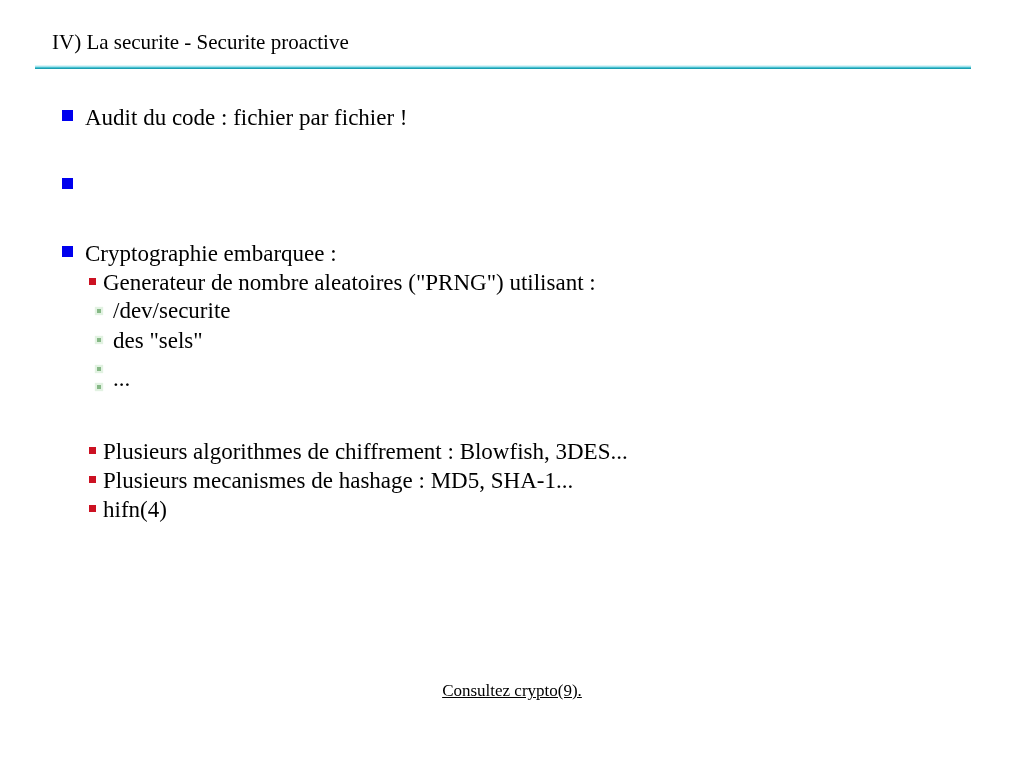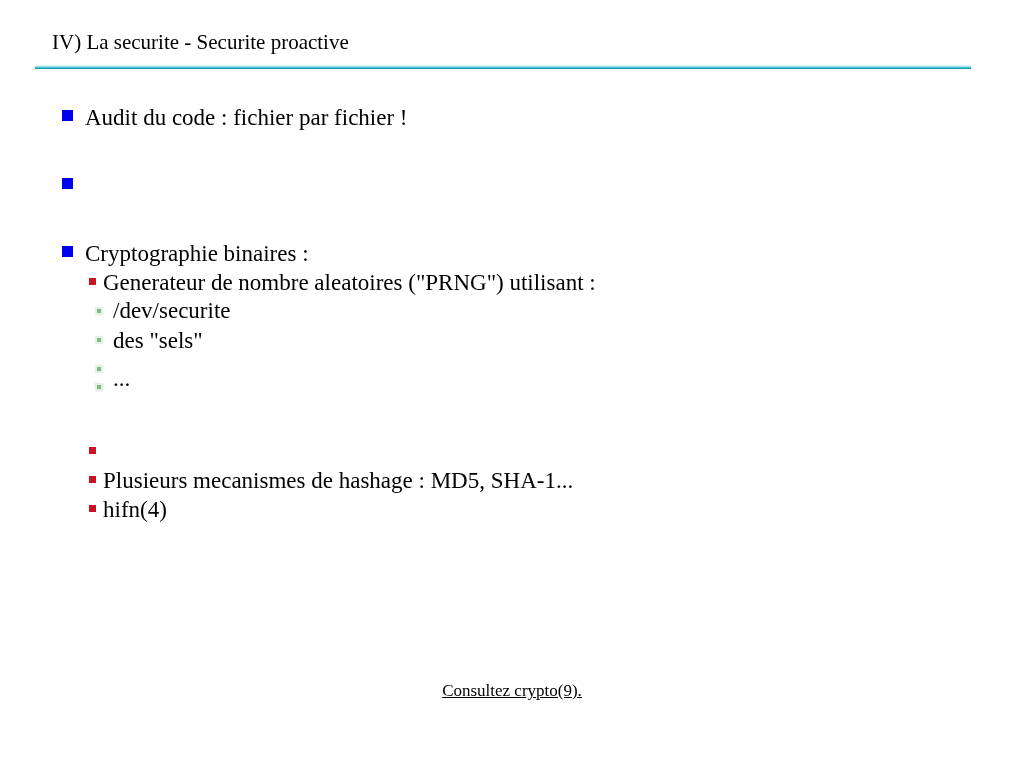--- a/index.html
+++ b/index.html
@@ -75,37 +75,38 @@
 
   <div class="title">IV) La securite - Securite proactive</div>
   <div class="rule"></div>
 
   <span class="b1" style="top:110px"></span>
   <div class="t" style="left:85px; top:106px">Audit du code : fichier par fichier !</div>
 
   <span class="b1" style="top:178px"></span>
 
   <span class="b1" style="top:246px"></span>
-  <div class="t" style="left:85px; top:242px">Cryptographie binaires :</div>
+  <div class="t" style="left:85px; top:242px">Cryptographie embarquee :</div>
 
   <span class="b2" style="top:278px"></span>
   <div class="t" style="left:103px; top:271px">Generateur de nombre aleatoires ("PRNG") utilisant :</div>
 
   <span class="b3" style="top:309px"></span>
   <div class="t" style="left:113px; top:299px">/dev/securite</div>
 
   <span class="b3" style="top:338px"></span>
   <div class="t" style="left:113px; top:329px">des "sels"</div>
 
   <span class="b3" style="top:367px"></span>
 
   <span class="b3" style="top:385px"></span>
   <div class="t" style="left:113px; top:367px">...</div>
 
   <span class="b2" style="top:447px"></span>
+  <div class="t" style="left:103px; top:440px">Plusieurs algorithmes de chiffrement : Blowfish, 3DES...</div>
 
   <span class="b2" style="top:476px"></span>
   <div class="t" style="left:103px; top:469px">Plusieurs mecanismes de hashage : MD5, SHA-1...</div>
 
   <span class="b2" style="top:505px"></span>
   <div class="t" style="left:103px; top:498px">hifn(4)</div>
 
   <div class="footer">Consultez crypto(9).</div>
 
 </div>

